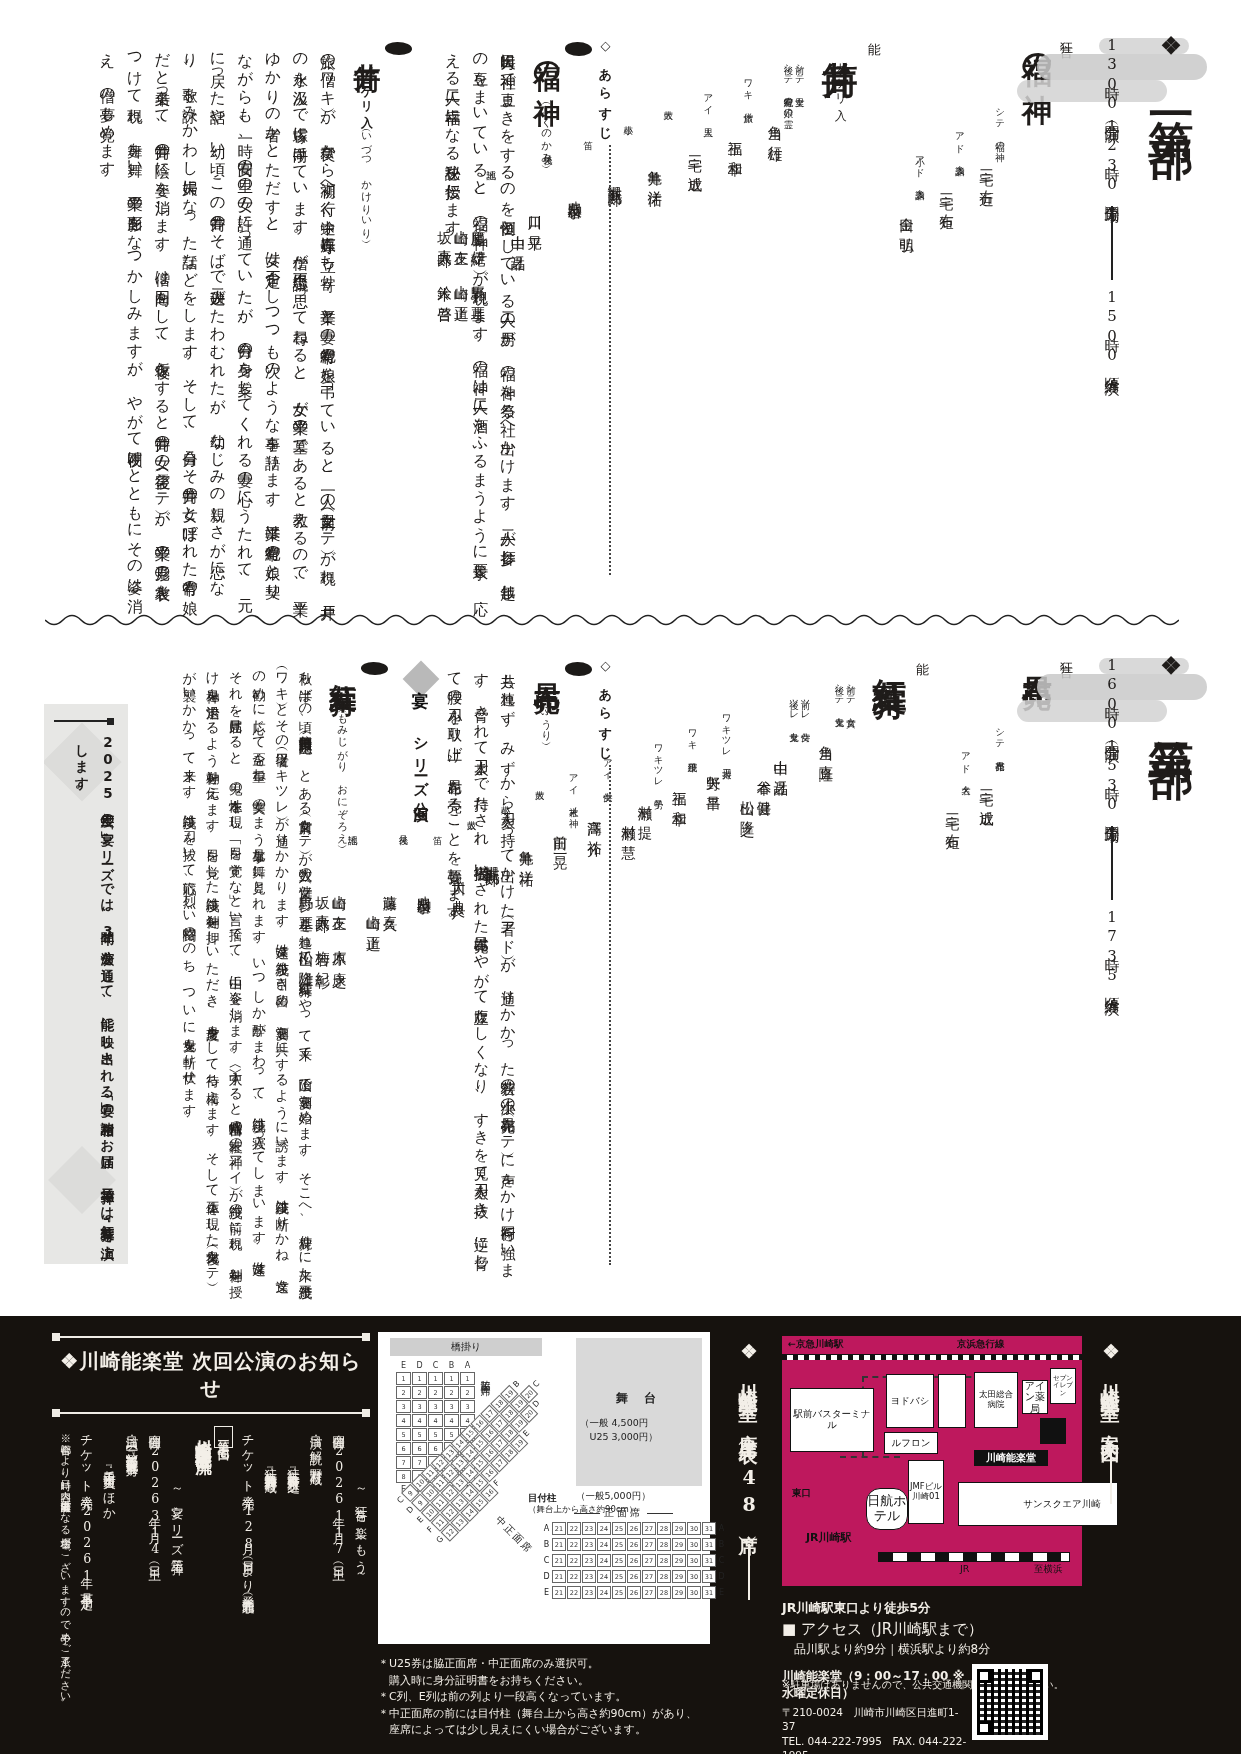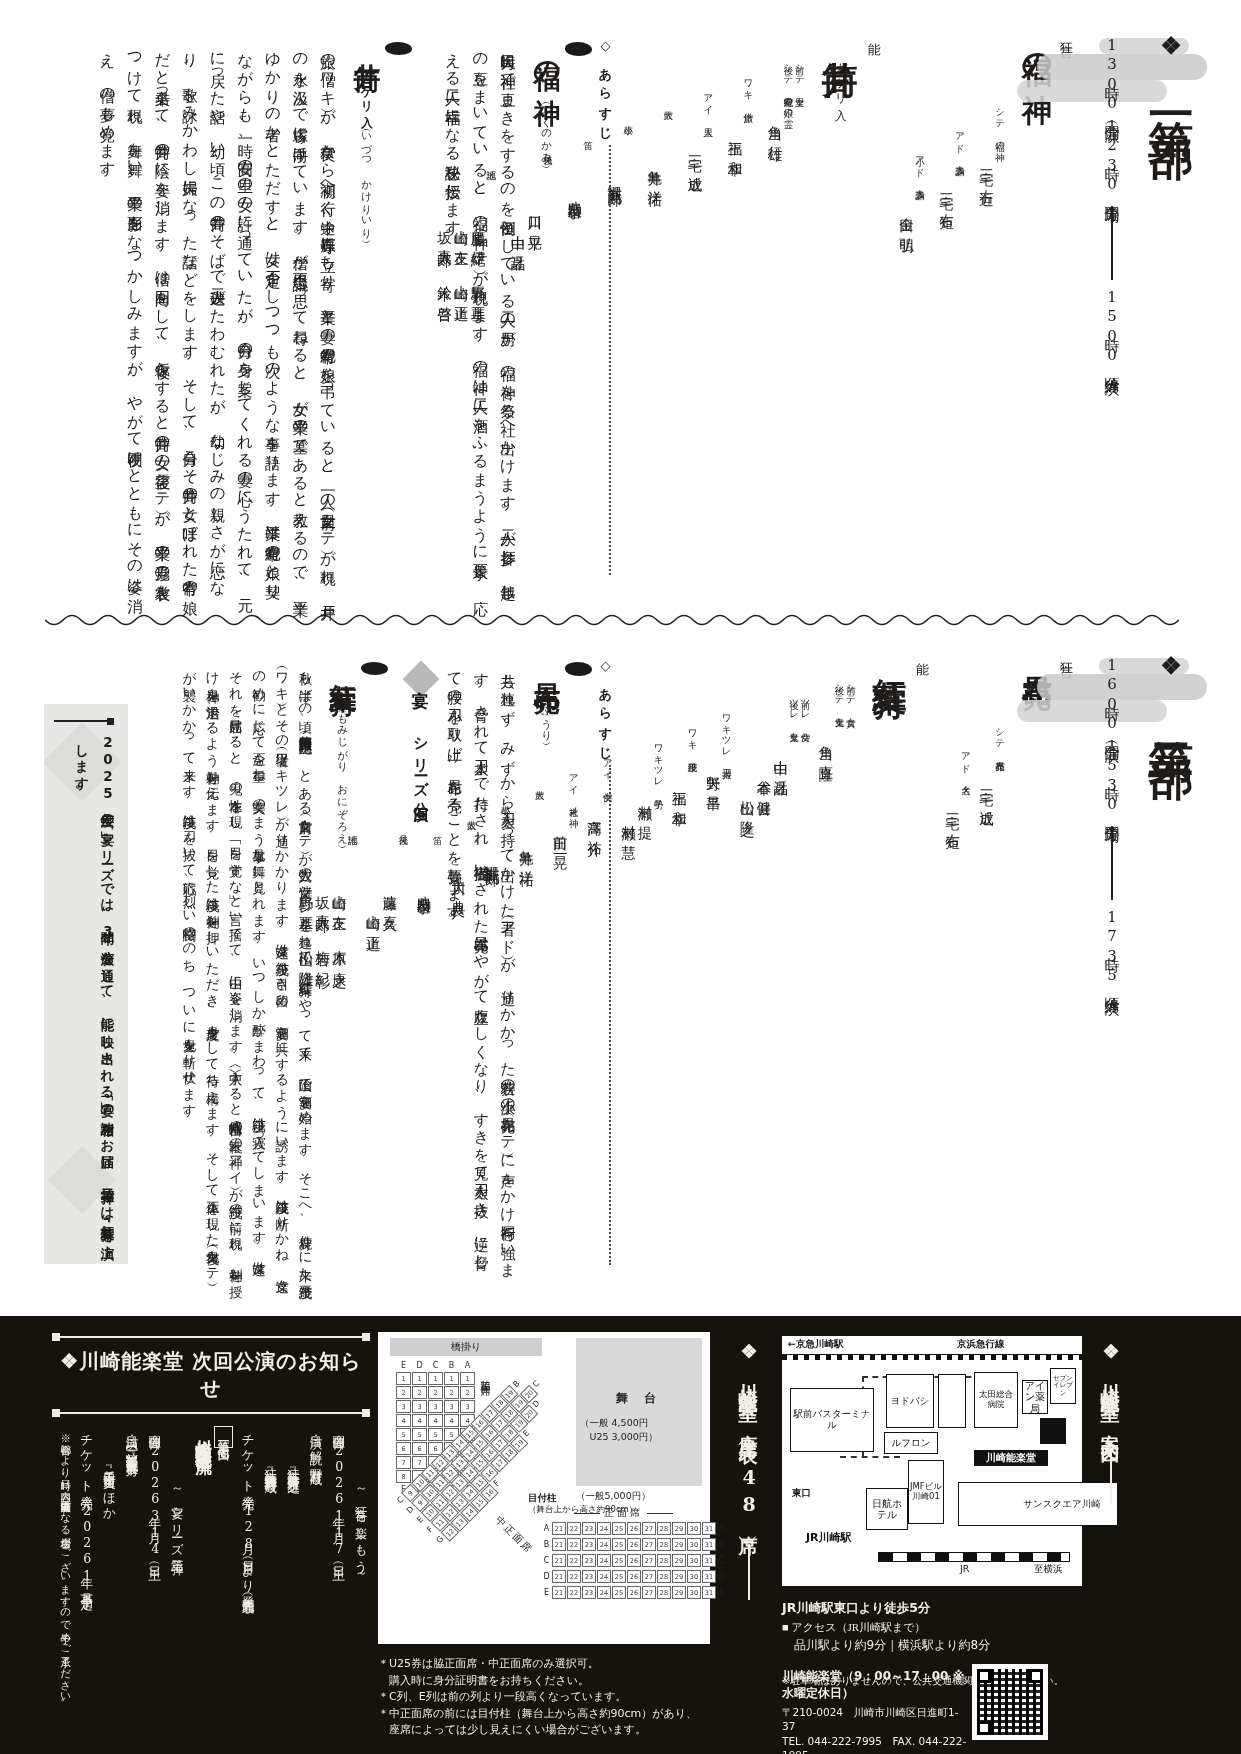--- a/index.html
+++ b/index.html
@@ -128,35 +128,35 @@
 
   .seatnotes{position:absolute;left:378px;top:340px;width:350px;font-size:11px;line-height:1.5;
              font-family:"DejaVu Sans","Liberation Sans",sans-serif;}
 
   .vhead{position:absolute;writing-mode:vertical-rl;text-orientation:upright;color:#f3efe8;
          font-size:19px;font-weight:bold;letter-spacing:5px;}
   .vhead::after{content:"";display:inline-block;width:1.5px;height:56px;background:#f3efe8;margin-top:14px;}
   #vh-seat{left:736px;top:24px;height:340px;}
   #vh-map{left:1098px;top:24px;height:360px;}
 
-  .mapbox{position:absolute;left:782px;top:20px;width:300px;height:250px;background:#ffffff;color:#111;
+  .mapbox{position:absolute;left:782px;top:20px;width:300px;height:250px;background:#be185d;color:#111;
           font-family:"DejaVu Sans","Liberation Sans",sans-serif;}
   .mi{position:absolute;font-size:9.5px;line-height:1.15;}
   .bld{border:1.5px solid #111;background:#fff;display:flex;align-items:center;justify-content:center;text-align:center;}
   .rail-top{position:absolute;left:0;top:18px;width:300px;height:5px;
             background:repeating-linear-gradient(90deg,#111 0 5px,#fff 5px 11px);border-top:1.5px solid #111;}
   .rail-bot{position:absolute;left:96px;top:216px;width:190px;height:8px;border:1px solid #111;
             background:repeating-linear-gradient(90deg,#111 0 14px,#fff 14px 28px);}
   .dash-route{position:absolute;border:none;border-top:2px dashed #333;}
   .nogaku-lab{background:#111;color:#fff;font-weight:bold;display:flex;align-items:center;justify-content:center;}
   .nogaku-sq{position:absolute;left:258px;top:82px;width:26px;height:26px;background:#111;}
 
   .access{position:absolute;left:782px;top:284px;width:310px;font-family:"DejaVu Sans","Liberation Sans",sans-serif;}
   .ac0{font-size:12.5px;font-weight:bold;margin-bottom:3px;}
-  .ac1{font-size:11px;margin-bottom:2px;font-family:Liberation Serif, serif;}
+  .ac1{font-size:15px;margin-bottom:2px;}
   .ac2{font-size:12px;margin-bottom:20px;}
   .ac3{font-size:10px;}
   .venue{position:absolute;left:782px;top:352px;width:186px;font-family:"DejaVu Sans","Liberation Sans",sans-serif;}
   .vn0{font-size:12px;font-weight:bold;margin-bottom:4px;}
   .vn1,.vn2{font-size:10.5px;margin-bottom:3px;}
 
   .qr{position:absolute;left:972px;top:348px;width:76px;height:76px;background:#fff;padding:5px;box-sizing:border-box;}
   .qrp{position:relative;width:100%;height:100%;
        background:repeating-linear-gradient(0deg,rgba(0,0,0,.85) 0 3px,transparent 3px 6px),
                   repeating-linear-gradient(90deg,#000 0 3px,#fff 3px 7px);}
@@ -712,21 +712,21 @@
       <div class="mi bld" style="left:8px;top:52px;width:82px;height:62px;">駅前バスターミナル</div>
       <div class="mi bld" style="left:104px;top:38px;width:46px;height:52px;">ヨドバシ</div>
       <div class="mi bld" style="left:156px;top:38px;width:26px;height:52px;"></div>
       <div class="mi bld" style="left:192px;top:36px;width:42px;height:54px;font-size:8.5px;">太田総合病院</div>
       <div class="mi bld" style="left:240px;top:44px;width:24px;height:32px;font-size:10px;">アイン薬局</div>
       <div class="mi bld" style="left:268px;top:32px;width:24px;height:34px;font-size:6.5px;">セブンイレブン</div>
       <div class="nogaku-sq"></div>
       <div class="mi nogaku-lab" style="left:192px;top:114px;width:74px;height:16px;font-size:10px;">川崎能楽堂</div>
       <div class="mi bld" style="left:102px;top:96px;width:52px;height:20px;">ルフロン</div>
       <div class="mi bld" style="left:126px;top:124px;width:34px;height:62px;font-size:8.5px;">JMFビル川崎01</div>
-      <div class="mi bld" style="left:84px;top:152px;width:40px;height:40px;font-size:10px;">日航ホテル</div>
+      <div class="mi bld" style="left:84px;top:152px;width:40px;height:40px;font-size:13px;border-radius:14px;">日航ホテル</div>
       <div class="mi bld" style="left:176px;top:146px;width:110px;height:42px;padding-left:48px;">サンスクエア川崎</div>
       <div class="mi" style="left:10px;top:152px;font-weight:bold;">東口</div>
       <div class="mi" style="left:24px;top:196px;font-weight:bold;font-size:11px;">JR川崎駅</div>
       <div class="rail-bot"></div>
       <div class="mi" style="left:178px;top:228px;">JR</div>
       <div class="mi" style="left:252px;top:228px;">至横浜</div>
     </div>
 
     <div class="access">
       <div class="ac0">JR川崎駅東口より徒歩5分</div>

